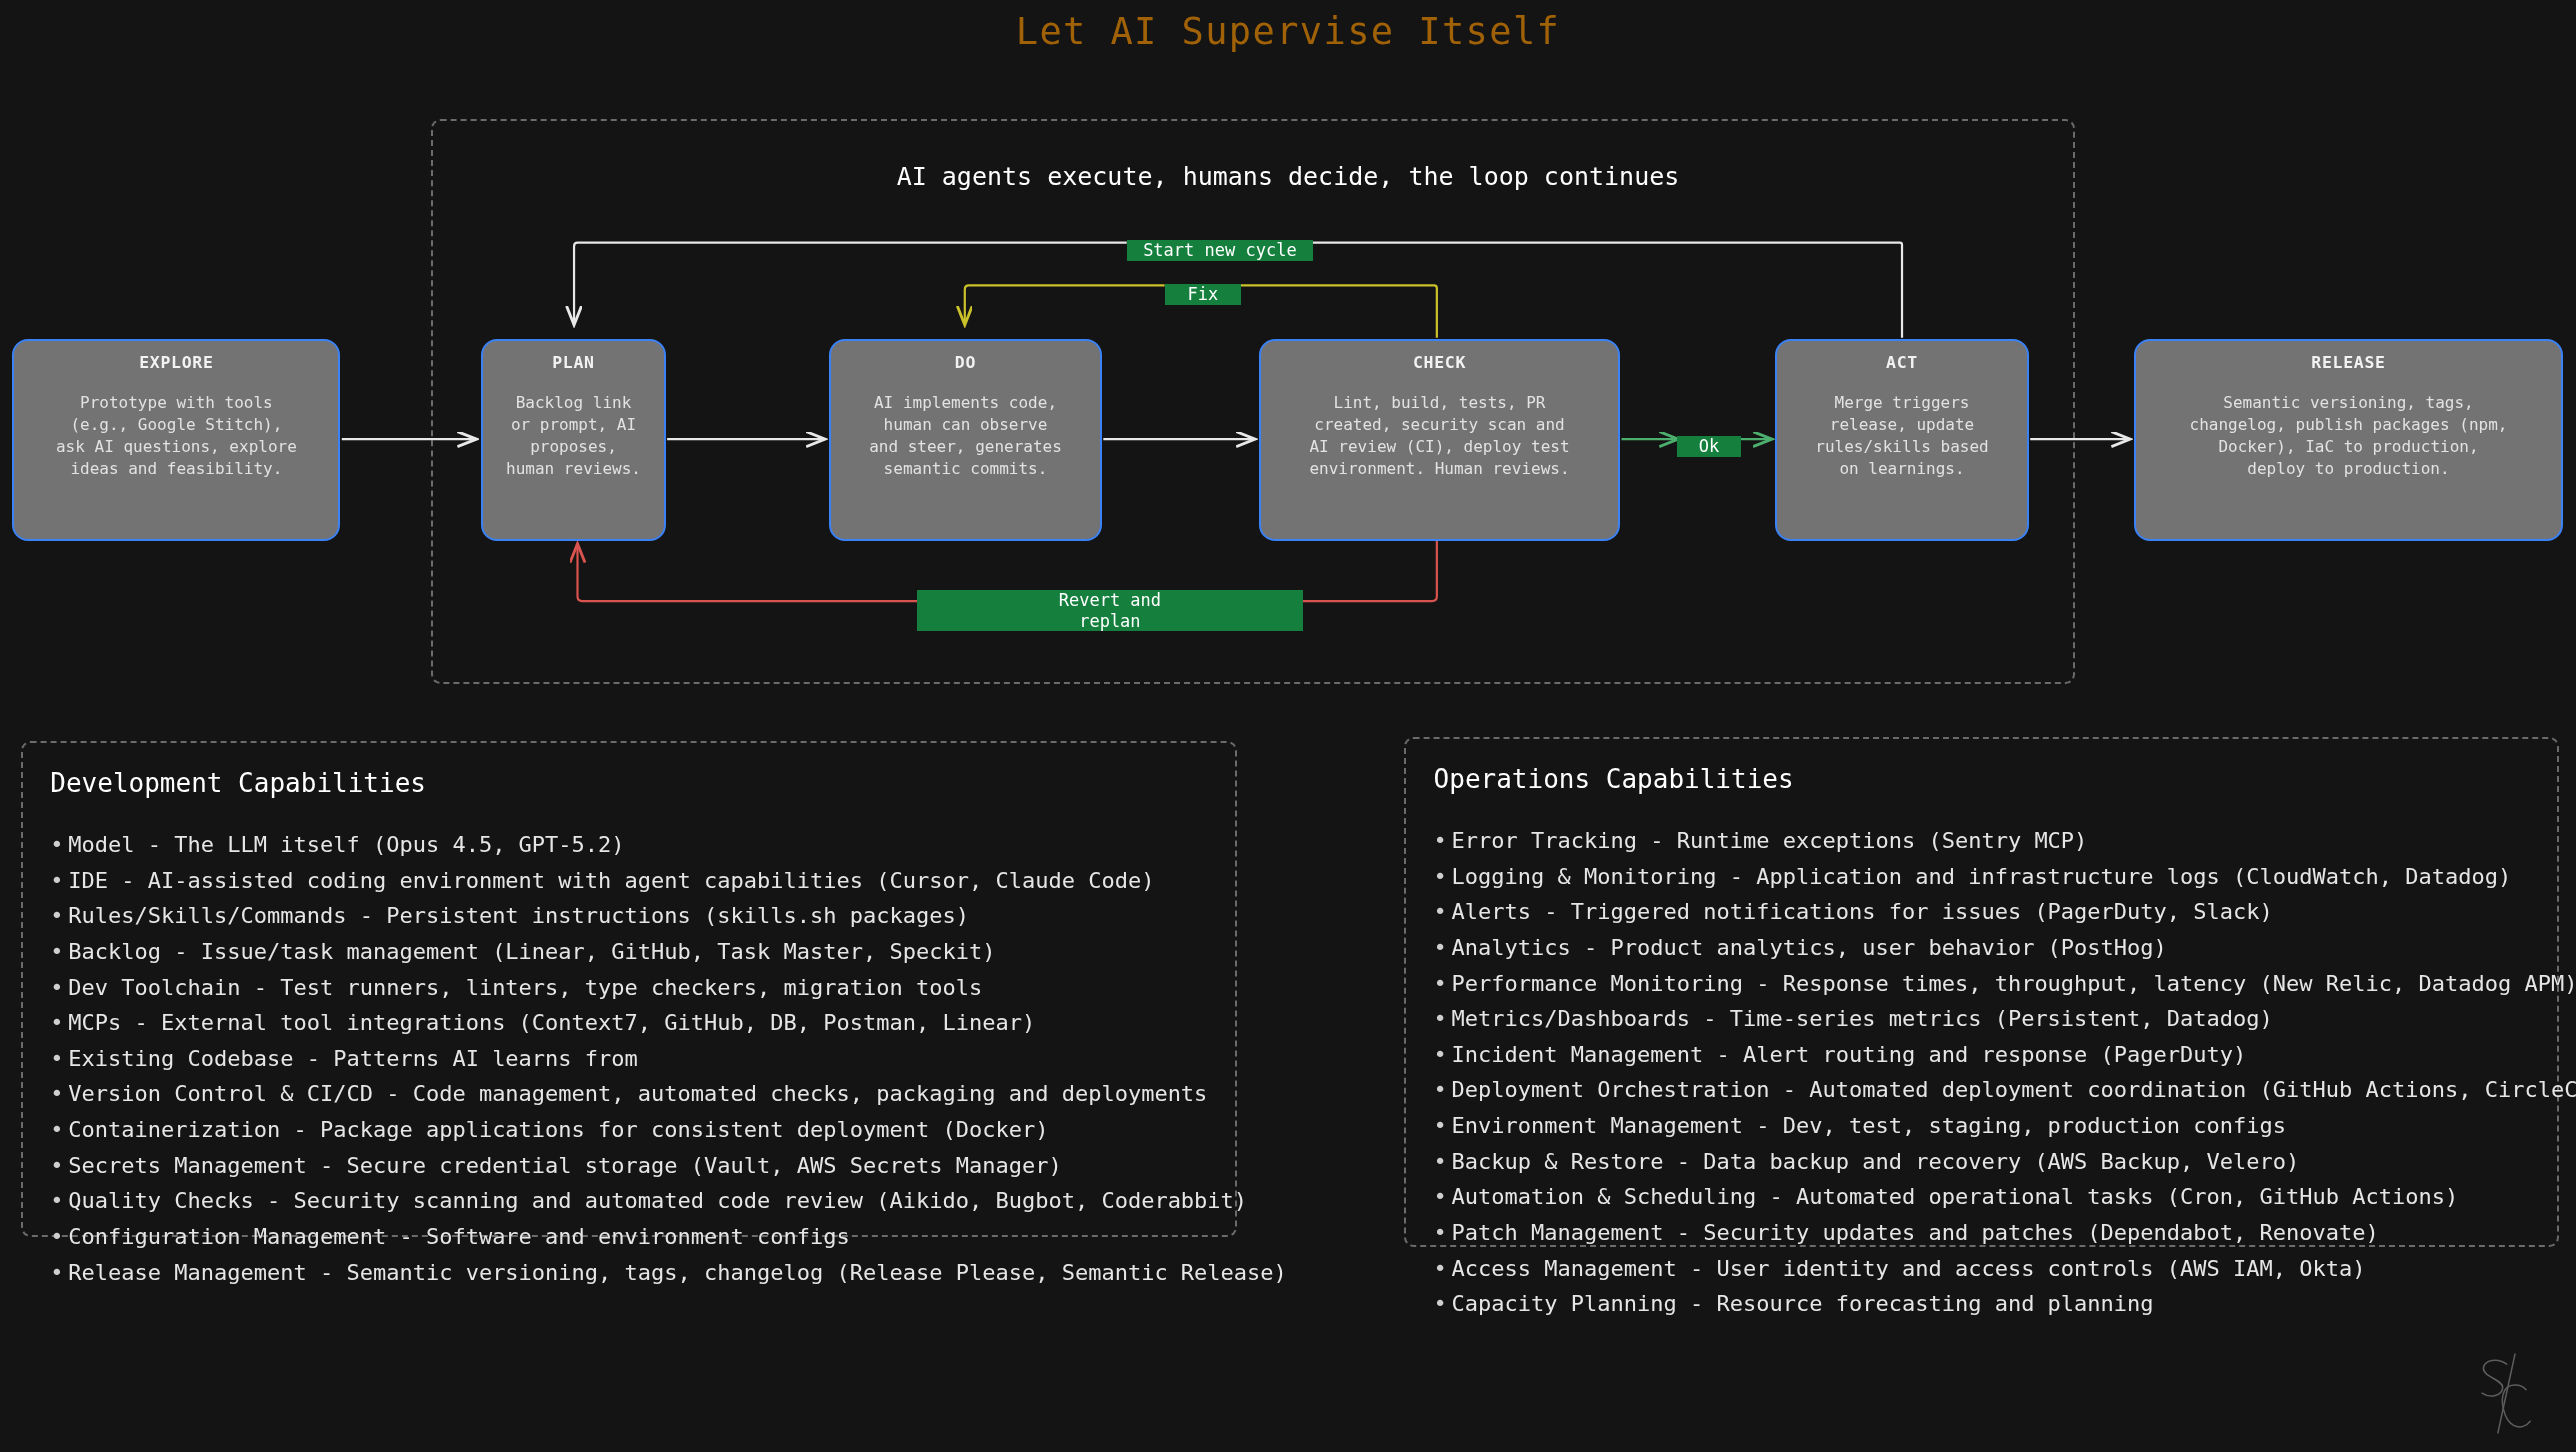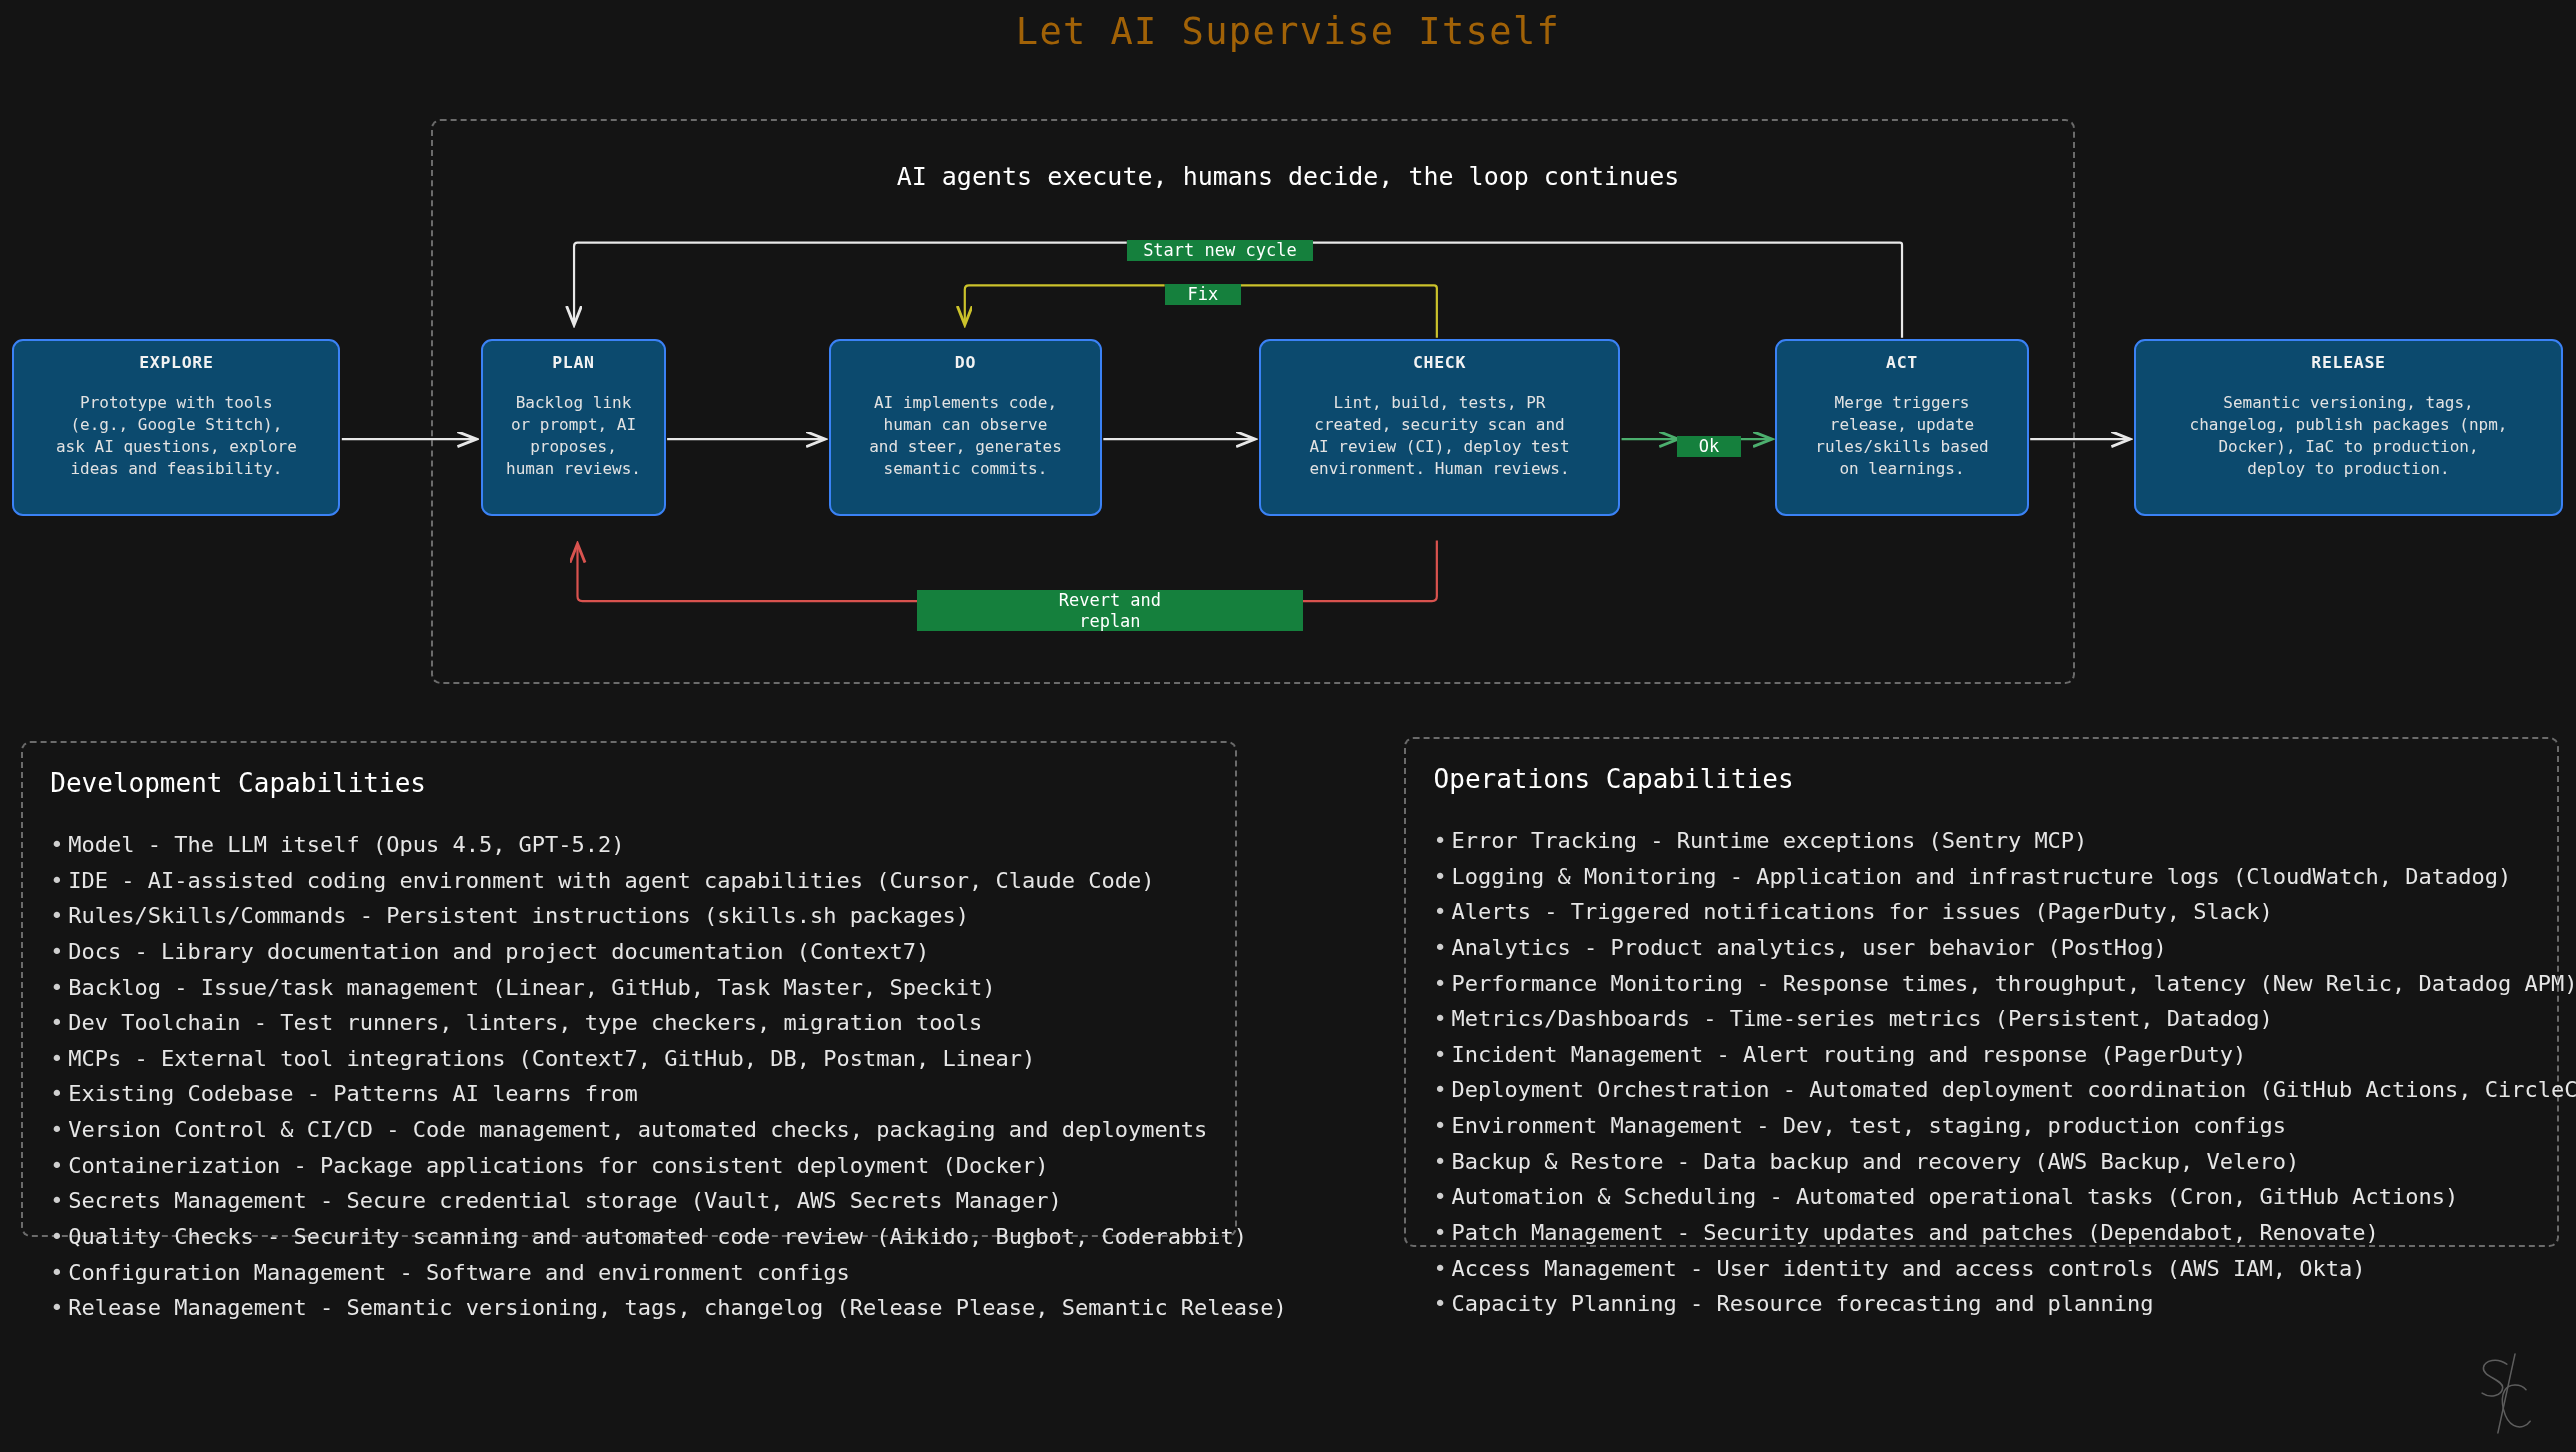--- a/index.html
+++ b/index.html
@@ -46,24 +46,24 @@
     font-size: 25px;
     color: #ffffff;
     margin-top: 16px;
   }
 
   
   .stage {
     position: absolute;
     box-sizing: border-box;
     border: 2.1px solid #3b82f6;
-    border-radius: 11px;
-    background: #0c4a6e;
+    border-radius: 16px;
+    background: #737373;
     top: 339px;
-    height: 177px;
+    height: 202px;
     padding: 12.4px 9.6px 0 9.6px;
     text-align: center;
   }
   .stage-title {
     font-size: 16.5px;
     font-weight: bold;
     letter-spacing: 0.7px;
     color: #f2f2f2;
     margin-bottom: 19.3px;
   }
@@ -241,21 +241,20 @@
 Docker), IaC to production,
 deploy to production.</div>
 </div>
 
 <div class="cap-panel" id="cap-dev">
   <div class="cap-heading">Development Capabilities</div>
   <ul class="cap-list">
       <li>Model - The LLM itself (Opus 4.5, GPT-5.2)</li>
       <li>IDE - AI-assisted coding environment with agent capabilities (Cursor, Claude Code)</li>
       <li>Rules/Skills/Commands - Persistent instructions (skills.sh packages)</li>
-      <li>Docs - Library documentation and project documentation (Context7)</li>
       <li>Backlog - Issue/task management (Linear, GitHub, Task Master, Speckit)</li>
       <li>Dev Toolchain - Test runners, linters, type checkers, migration tools</li>
       <li>MCPs - External tool integrations (Context7, GitHub, DB, Postman, Linear)</li>
       <li>Existing Codebase - Patterns AI learns from</li>
       <li>Version Control &amp; CI/CD - Code management, automated checks, packaging and deployments</li>
       <li>Containerization - Package applications for consistent deployment (Docker)</li>
       <li>Secrets Management - Secure credential storage (Vault, AWS Secrets Manager)</li>
       <li>Quality Checks - Security scanning and automated code review (Aikido, Bugbot, Coderabbit)</li>
       <li>Configuration Management - Software and environment configs</li>
       <li>Release Management - Semantic versioning, tags, changelog (Release Please, Semantic Release)</li>

